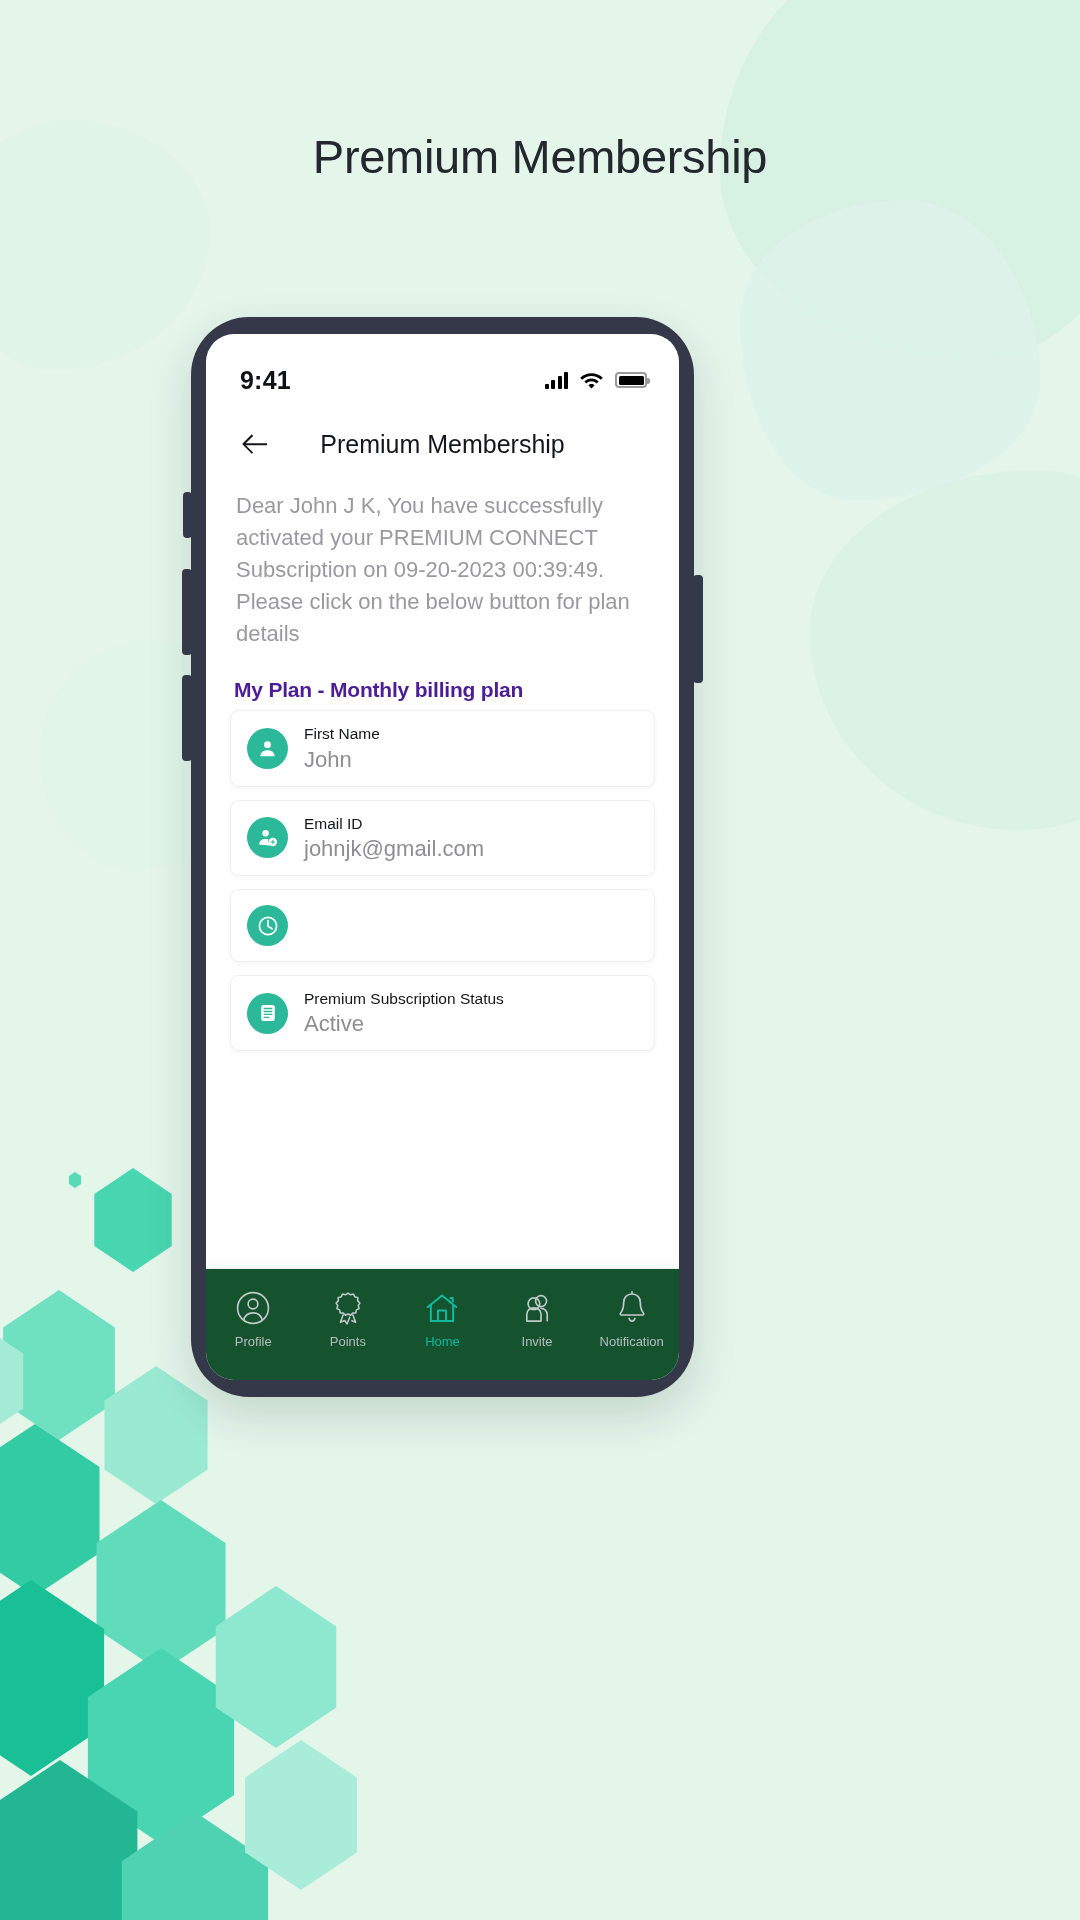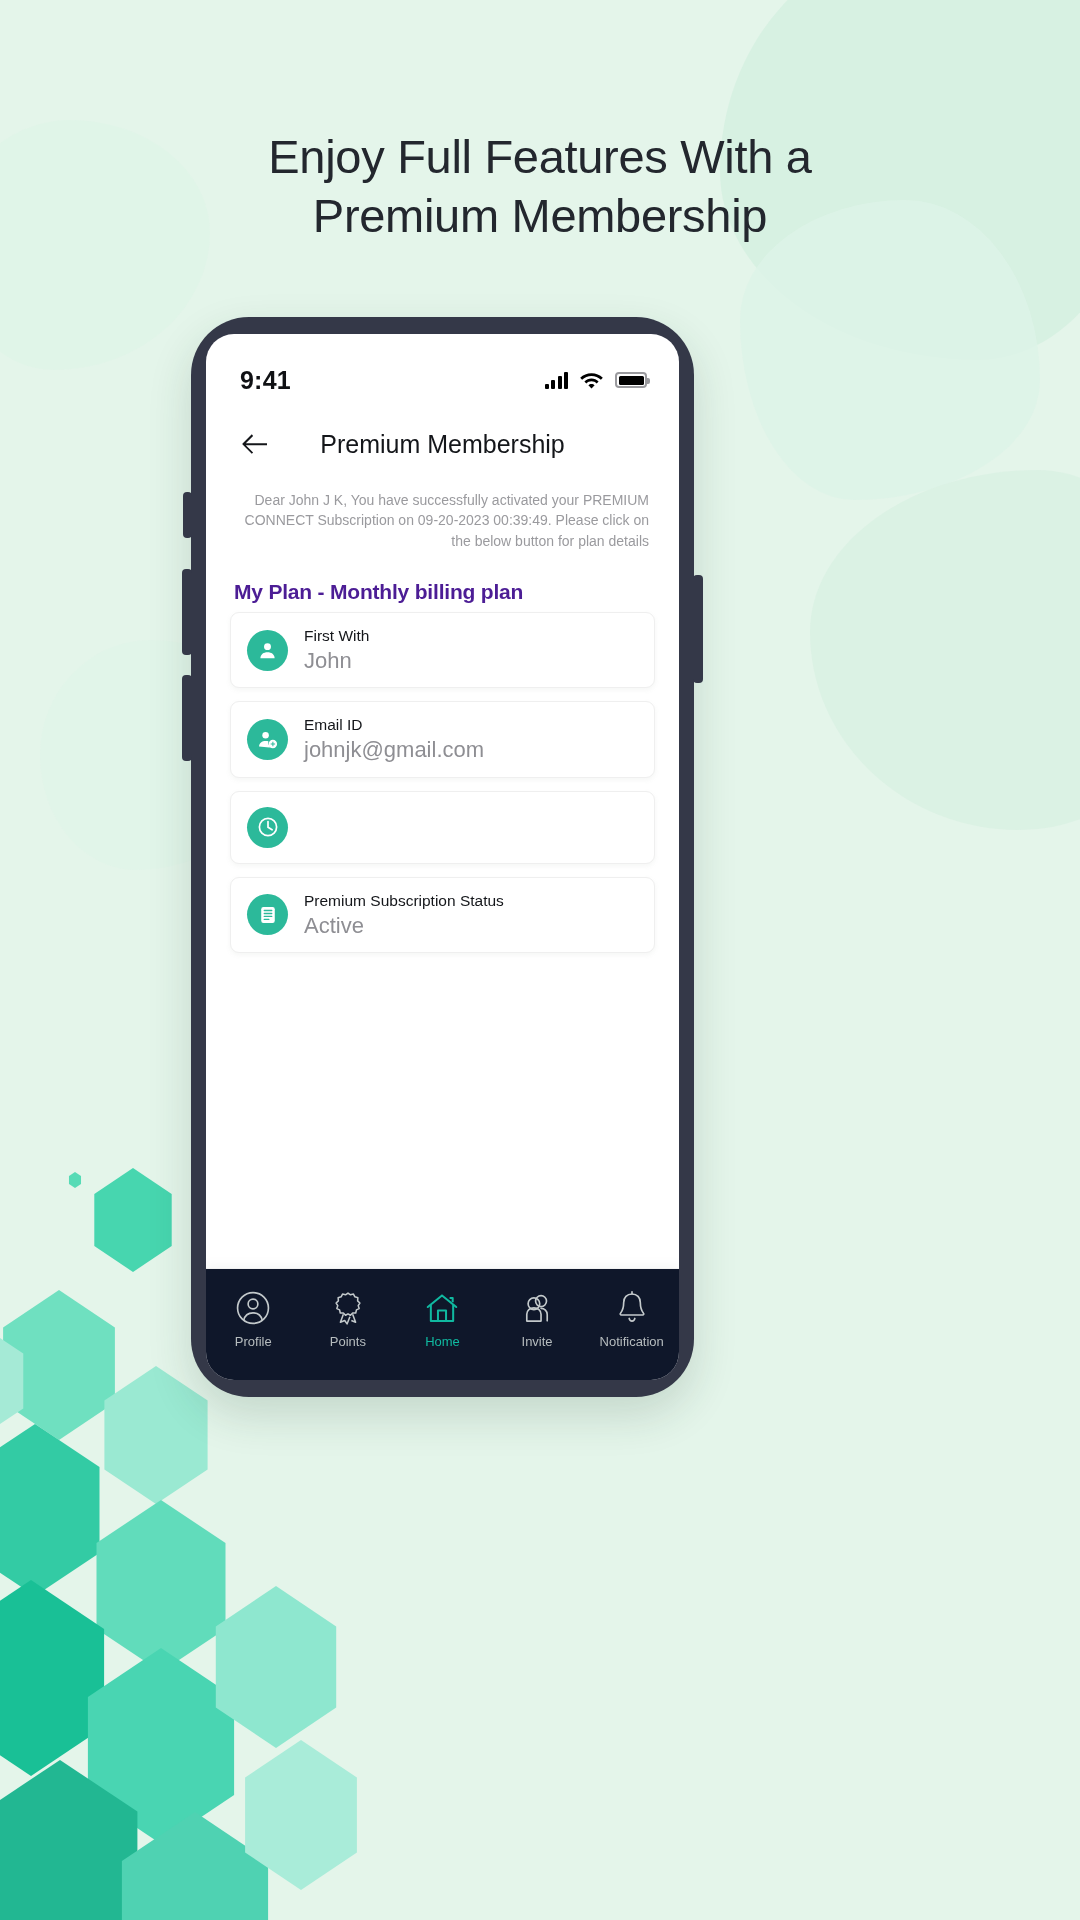--- a/index.html
+++ b/index.html
@@ -114,23 +114,23 @@
   .app-title {
     position: absolute; left: 0; right: 0; text-align: center;
     font-size: 25px; font-weight: 500; color: #14161a;
     pointer-events: none;
   }
 
   
   .content { flex: 1 1 auto; overflow: hidden; padding: 0 24px; }
 
   .intro {
-    text-align: right;
+    text-align: left;
     color: #9a9a9e;
-    font-size: 14px;
+    font-size: 22px;
     line-height: 1.45;
     padding: 14px 6px 0 6px;
   }
 
   .cta {
     display: block; width: 100%;
     margin: 30px 0 0 0;
     background: #0cc4a4;
     color: #ffffff;
     border: none;
@@ -166,21 +166,21 @@
   }
   .card-icon svg { display: block; }
   .card-text { display: flex; flex-direction: column; gap: 4px; min-width: 0; }
   .card-label { font-size: 15.5px; color: #14161a; line-height: 1.1; }
   .card-value { font-size: 22px; color: #8e8e93; line-height: 1.15; }
 
   
   .bottomnav {
     flex: none;
     height: 112px;
-    background: #0f172a;
+    background: #14532d;
     border-top: 1px solid #f0f0f0;
     box-shadow: 0 -3px 10px rgba(120,130,125,.07);
     display: flex; align-items: center; justify-content: space-around;
     padding-bottom: 12px;
   }
   .nav-item {
     display: flex; flex-direction: column; align-items: center; gap: 7px;
     width: 86px; cursor: pointer;
   }
   .nav-label { font-size: 13px; color: #b6bcbe; }
@@ -205,21 +205,20 @@
   <div class="hex" style="left:-54px; top:1580px; width:170px; height:196px; background:#19c096;"></div>
   <div class="hex" style="left:76px; top:1648px; width:170px; height:196px; background:#49d5b2;"></div>
   <div class="hex" style="left:206px; top:1586px; width:140px; height:162px; background:#8ee7cf;"></div>
   <div class="hex" style="left:-30px; top:1760px; width:180px; height:206px; background:#22b792;"></div>
   <div class="hex" style="left:110px; top:1812px; width:170px; height:196px; background:#4fd2b2;"></div>
   <div class="hex" style="left:236px; top:1740px; width:130px; height:150px; background:#a9ecd9;"></div>
   <div class="hex" style="left:-66px; top:1326px; width:96px; height:110px; background:#a5ead6;"></div>
 </div>
 
 <div class="headline">
-  <div>Enjoy Full Features With a</div>
   <div>Premium Membership</div>
 </div>
 
 <div class="phone-wrap">
   <div class="phone">
     <div class="btn-side mute"></div>
     <div class="btn-side volup"></div>
     <div class="btn-side voldn"></div>
     <div class="btn-side power"></div>
 
@@ -262,21 +261,21 @@
         <div class="section-title">My Plan - Monthly billing plan</div>
 
         <div class="card">
           <div class="card-icon">
             <svg width="23" height="23" viewBox="0 0 24 24">
                 <circle cx="12" cy="8" r="3.6" fill="#fff"></circle>
                 <path d="M4.6 20c0-4 3.3-6.2 7.4-6.2s7.4 2.2 7.4 6.2z" fill="#fff"></path>
               </svg>
           </div>
           <div class="card-text">
-            <div class="card-label">First With</div>
+            <div class="card-label">First Name</div>
             <div class="card-value">John</div>
           </div>
         </div>
 
 
         <div class="card">
           <div class="card-icon">
             <svg width="23" height="23" viewBox="0 0 24 24">
               <circle cx="10" cy="7.5" r="3.4" fill="#fff"></circle>
               <path d="M3.2 19.4c0-3.8 3.1-5.9 6.8-5.9 1 0 2 .15 2.9.45a5.5 5.5 0 0 0 3.2 6.2 17 17 0 0 1-2.3.15z" fill="#fff"></path>

